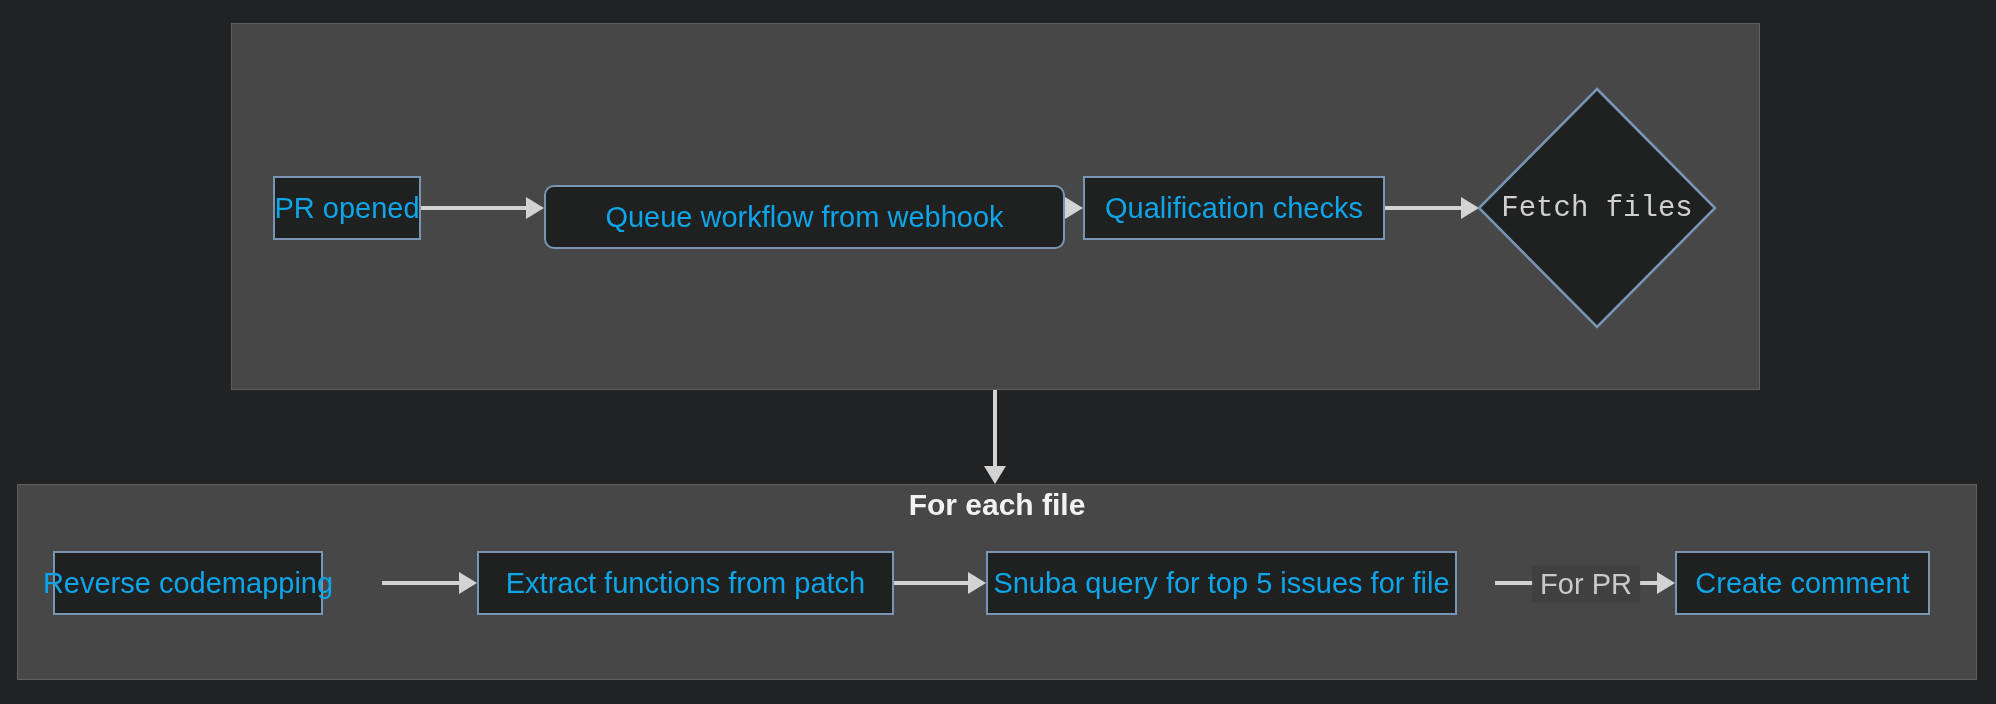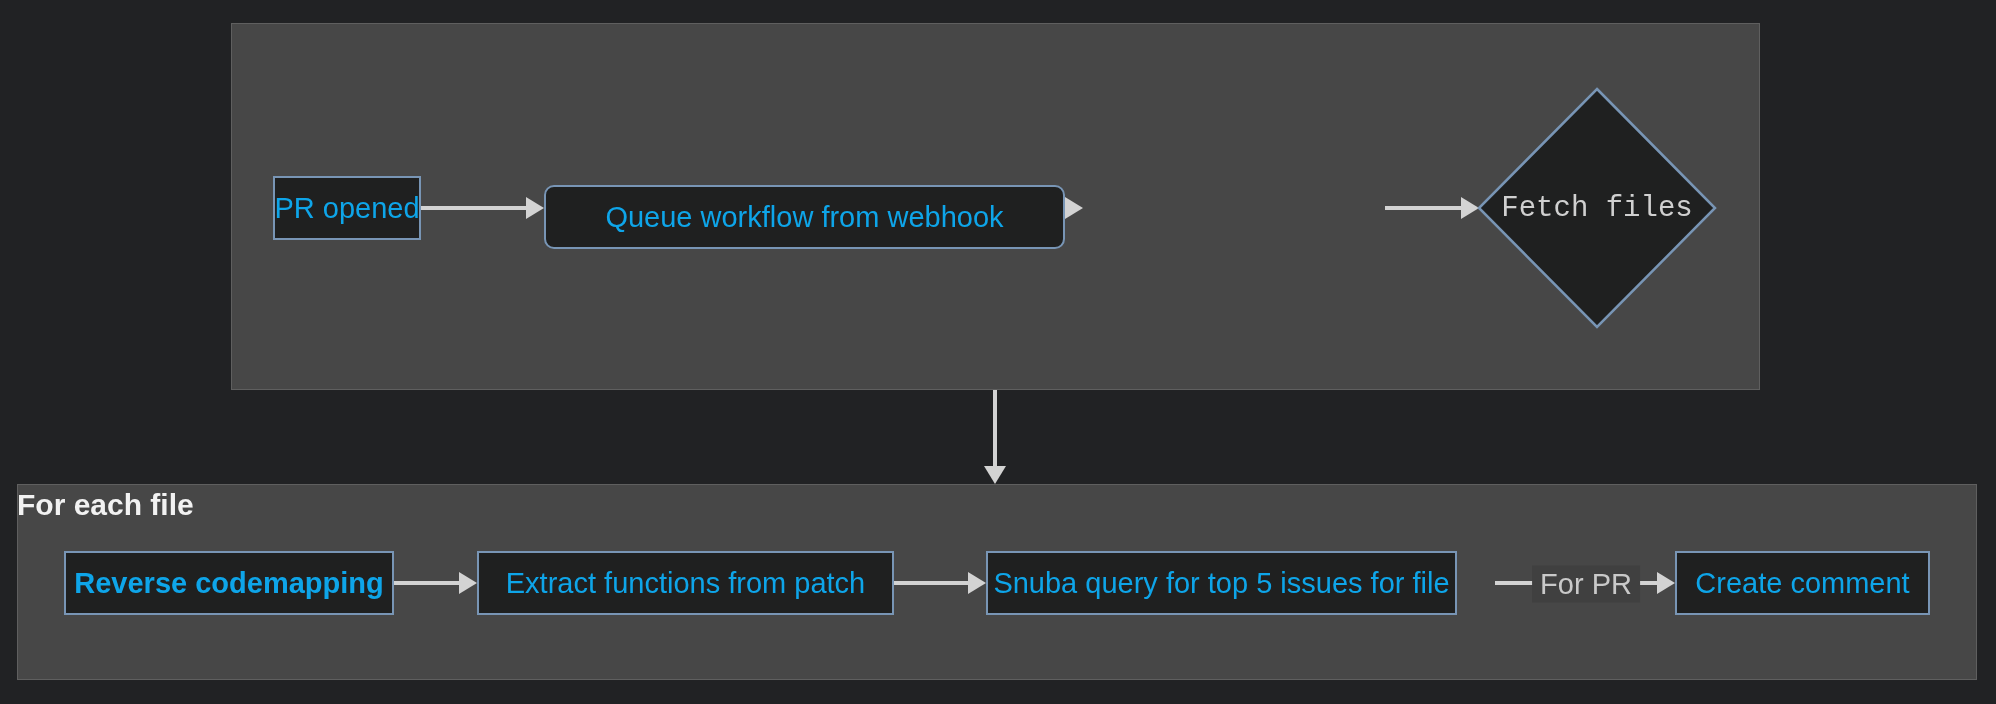--- a/index.html
+++ b/index.html
@@ -21,20 +21,21 @@
     border: 1px solid #5f5f5f;
     box-sizing: border-box;
   }
   .cluster-top    { left: 231px; top: 23px;  width: 1529px; height: 367px; }
   .cluster-bottom { left: 17px;  top: 484px; width: 1960px; height: 196px; }
   .cluster-title {
     position: absolute;
     left: 17px;
     top: 488px;
     width: 1960px;
+    text-align: center;
     font-size: 30px;
     font-weight: 600;
     color: #f2f2f2;
     z-index: 3;
   }
   .edges-layer {
     position: absolute;
     left: 0; top: 0;
     width: 1996px; height: 704px;
     z-index: 2;
@@ -50,21 +51,21 @@
     align-items: center;
     justify-content: center;
     font-size: 29px;
     color: #0ea5e9;
     white-space: nowrap;
     z-index: 3;
   }
   .node-pr-opened   { left: 273px;  top: 176px; width: 148px; }
   .node-queue       { left: 544px;  top: 185px; width: 521px; border-radius: 10px; }
   .node-qual        { left: 1083px; top: 176px; width: 302px; }
-  .node-reverse     { left: 64px;   top: 551px; width: 330px; font-weight: bold; }
+  .node-reverse     { left: 53px;   top: 551px; width: 270px; }
   .node-extract     { left: 477px;  top: 551px; width: 417px; }
   .node-snuba       { left: 986px;  top: 551px; width: 471px; }
   .node-create      { left: 1675px; top: 551px; width: 255px; }
   .diamond-label {
     position: absolute;
     left: 1479px; top: 176px;
     width: 236px; height: 64px;
     display: flex;
     align-items: center;
     justify-content: center;
@@ -136,20 +137,23 @@
 
     <polygon points="1597,89 1715,208 1597,327 1479,208" fill="#1f2020" stroke="#7895b5" stroke-width="2.5"></polygon>
   </svg>
 
   <div class="node node-pr-opened">
     <span>PR opened</span>
   </div>
   <div class="node node-queue">
     <span>Queue workflow from webhook</span>
   </div>
+  <div class="node node-qual">
+    <span>Qualification checks</span>
+  </div>
   <div class="diamond-label">
     <span>Fetch files</span>
   </div>
 
   <div class="node node-reverse">
     <span>Reverse codemapping</span>
   </div>
   <div class="node node-extract">
     <span>Extract functions from patch</span>
   </div>

